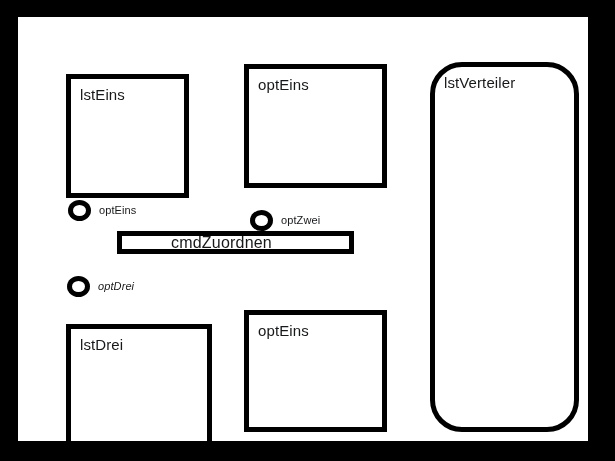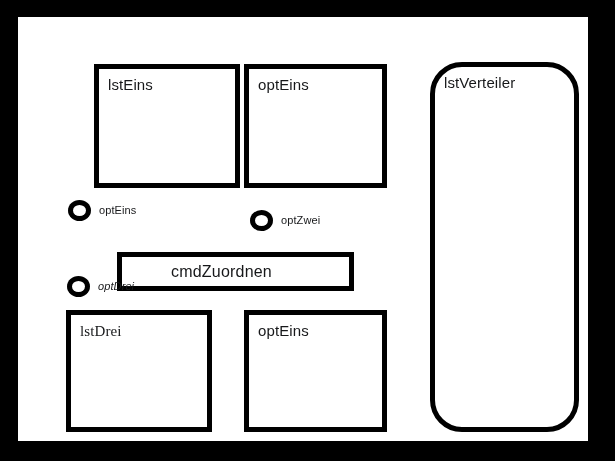--- a/index.html
+++ b/index.html
@@ -35,35 +35,34 @@
     position: absolute;
     left: 9px;
     top: 7px;
     font-size: 15px;
     line-height: 18px;
     color: #17181a;
     white-space: nowrap;
     letter-spacing: 0.1px;
   }
   
-  #lst-eins   { left: 48px;  top: 47px;  width: 146px; height: 124px; margin-left: 28px; }
+  #lst-eins   { left: 48px;  top: 57px;  width: 123px; height: 124px; }
   #lst-zwei   { left: 226px; top: 47px;  width: 143px; height: 124px; }
-  #lst-drei   { left: 48px;  top: 293px; width: 146px; height: 122px; font-family: Liberation Serif, serif; }
+  #lst-drei   { left: 48px;  top: 307px; width: 146px; height: 122px; }
   #lst-vier   { left: 226px; top: 293px; width: 143px; height: 122px; }
   #lst-verteiler { left: 412px; top: 45px; width: 149px; height: 370px; border-radius: 32px; }
 
   
   #cmd-zuordnen {
     left: 99px;
     top: 214px;
     width: 237px;
-    height: 39px;
+    height: 23px;
     display: flex;
     align-items: center;
-    margin-top: 21px;
   }
   #cmd-zuordnen .btn-label {
     width: 100%;
     text-align: center;
     font-size: 16px;
     color: #17181a;
     padding-right: 28px;
     box-sizing: border-box;
     letter-spacing: 0.2px;
   }

